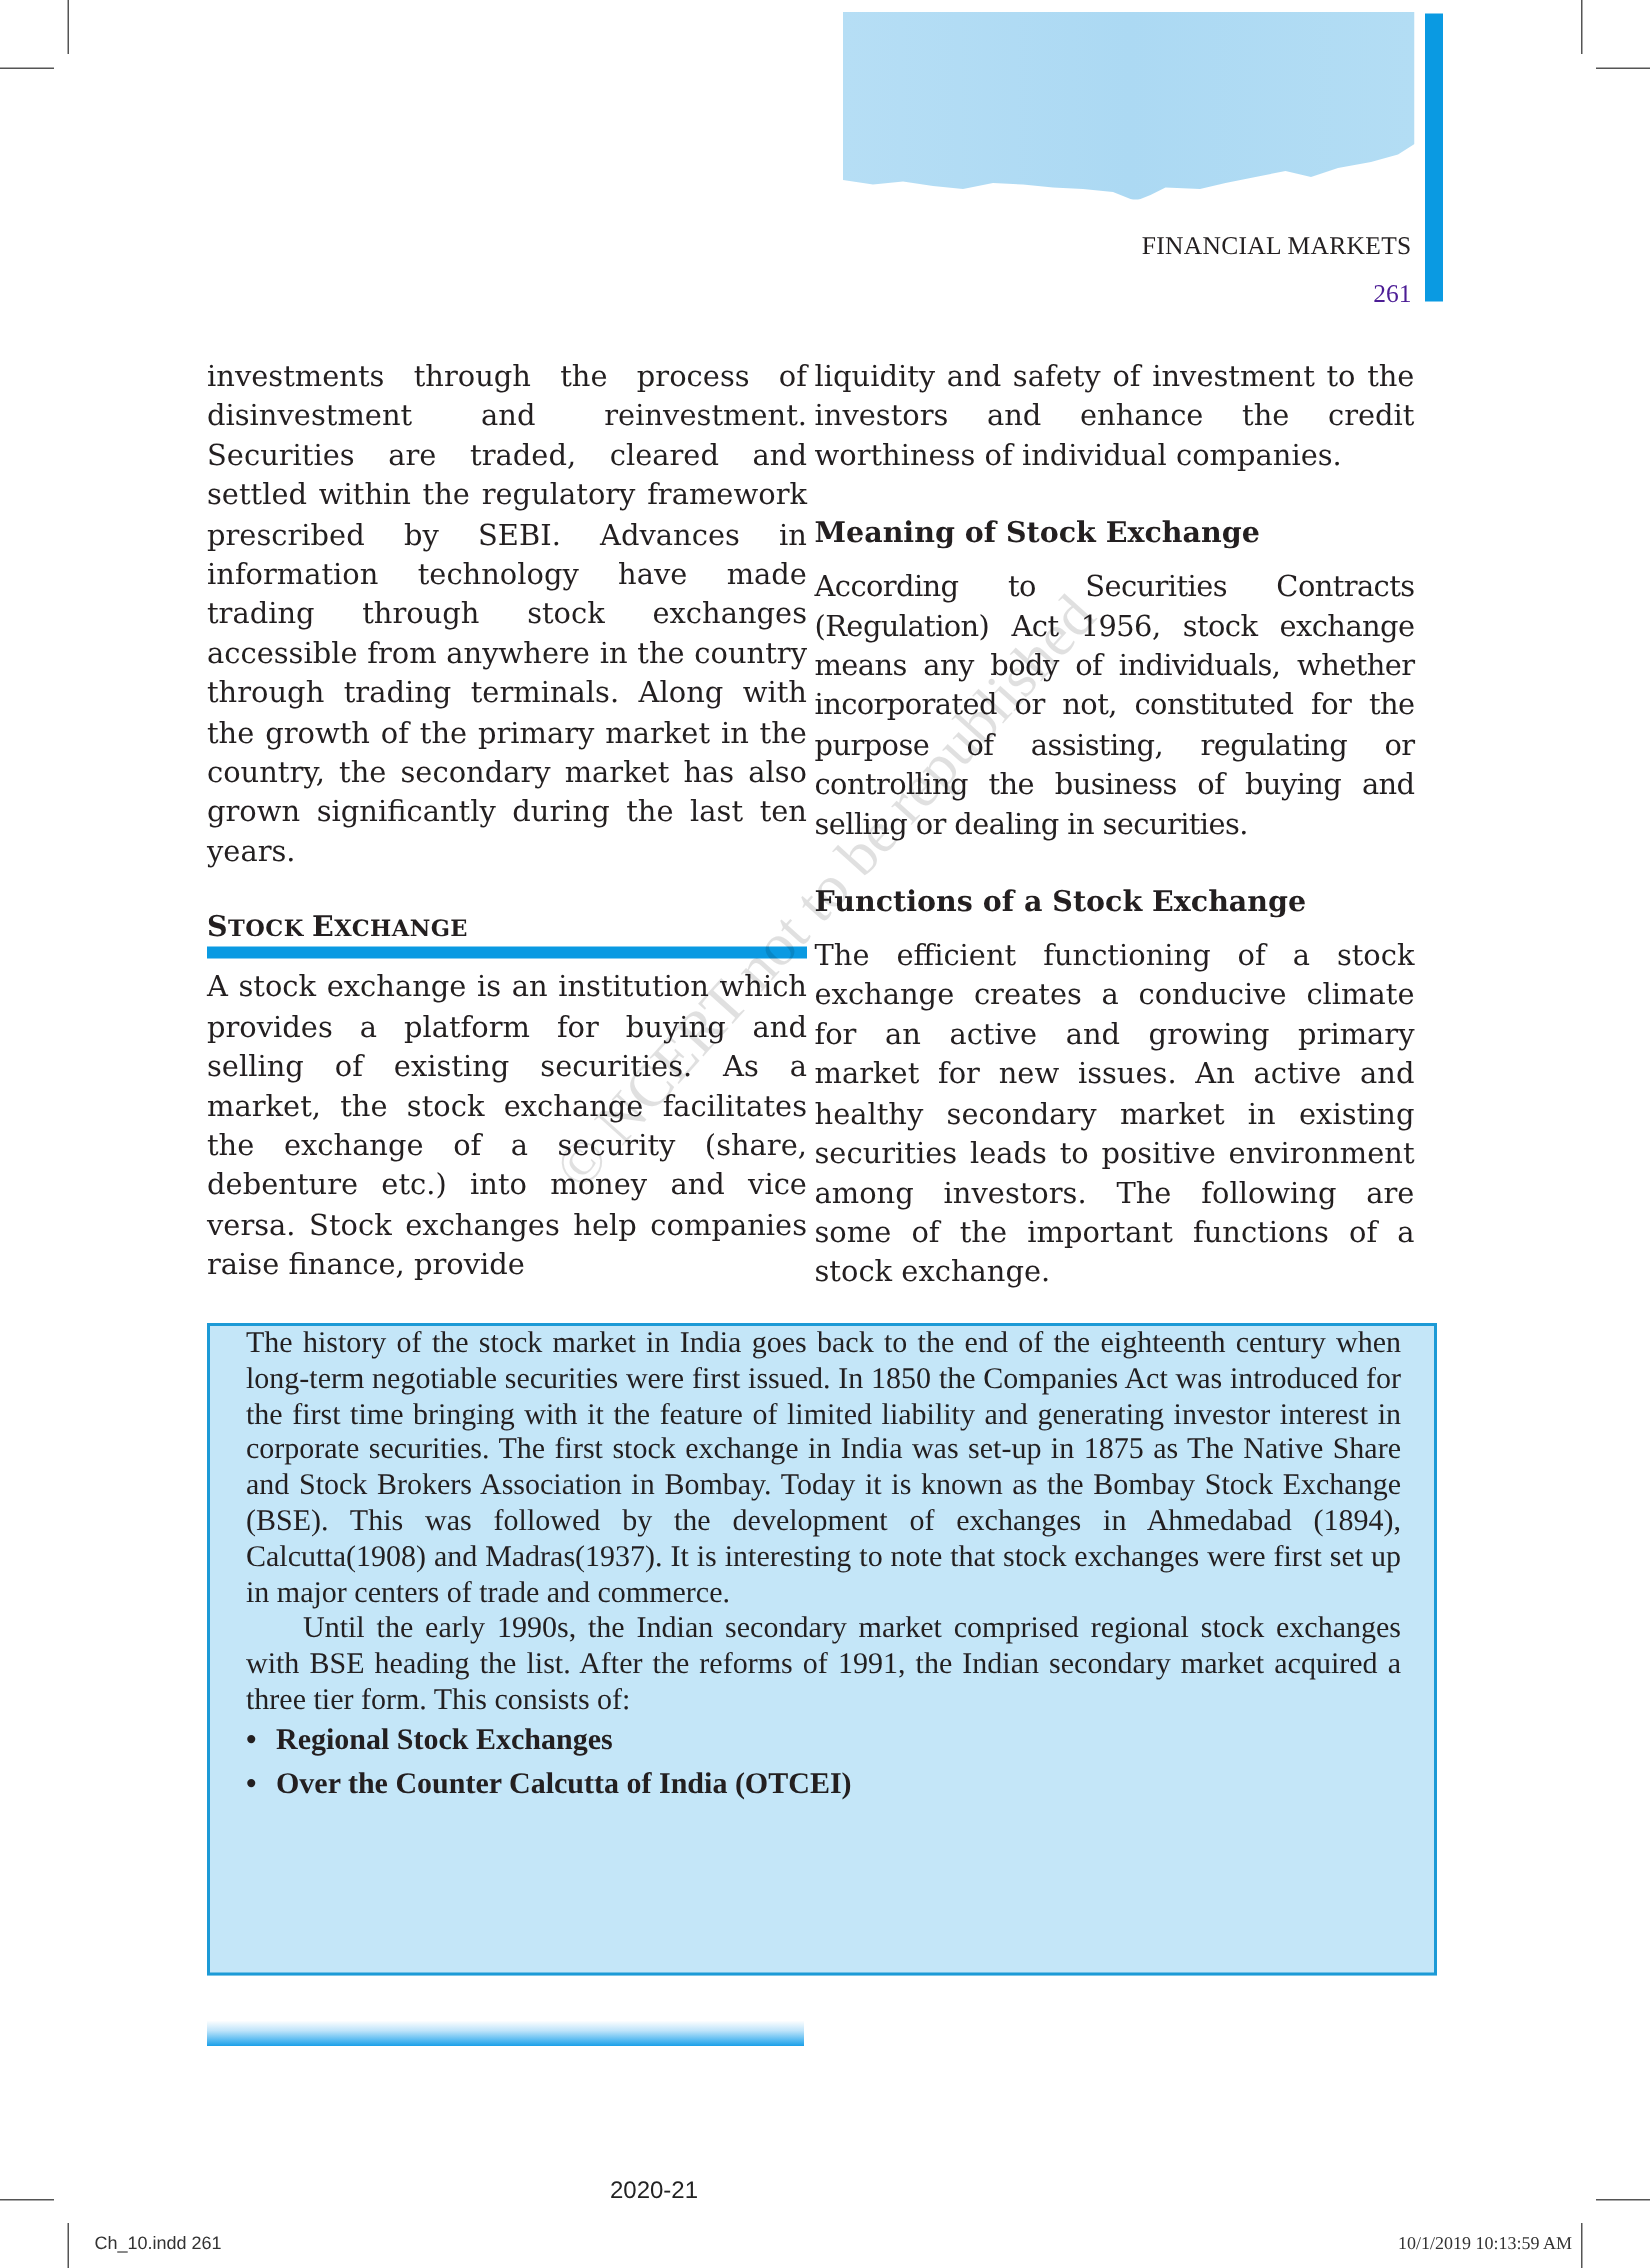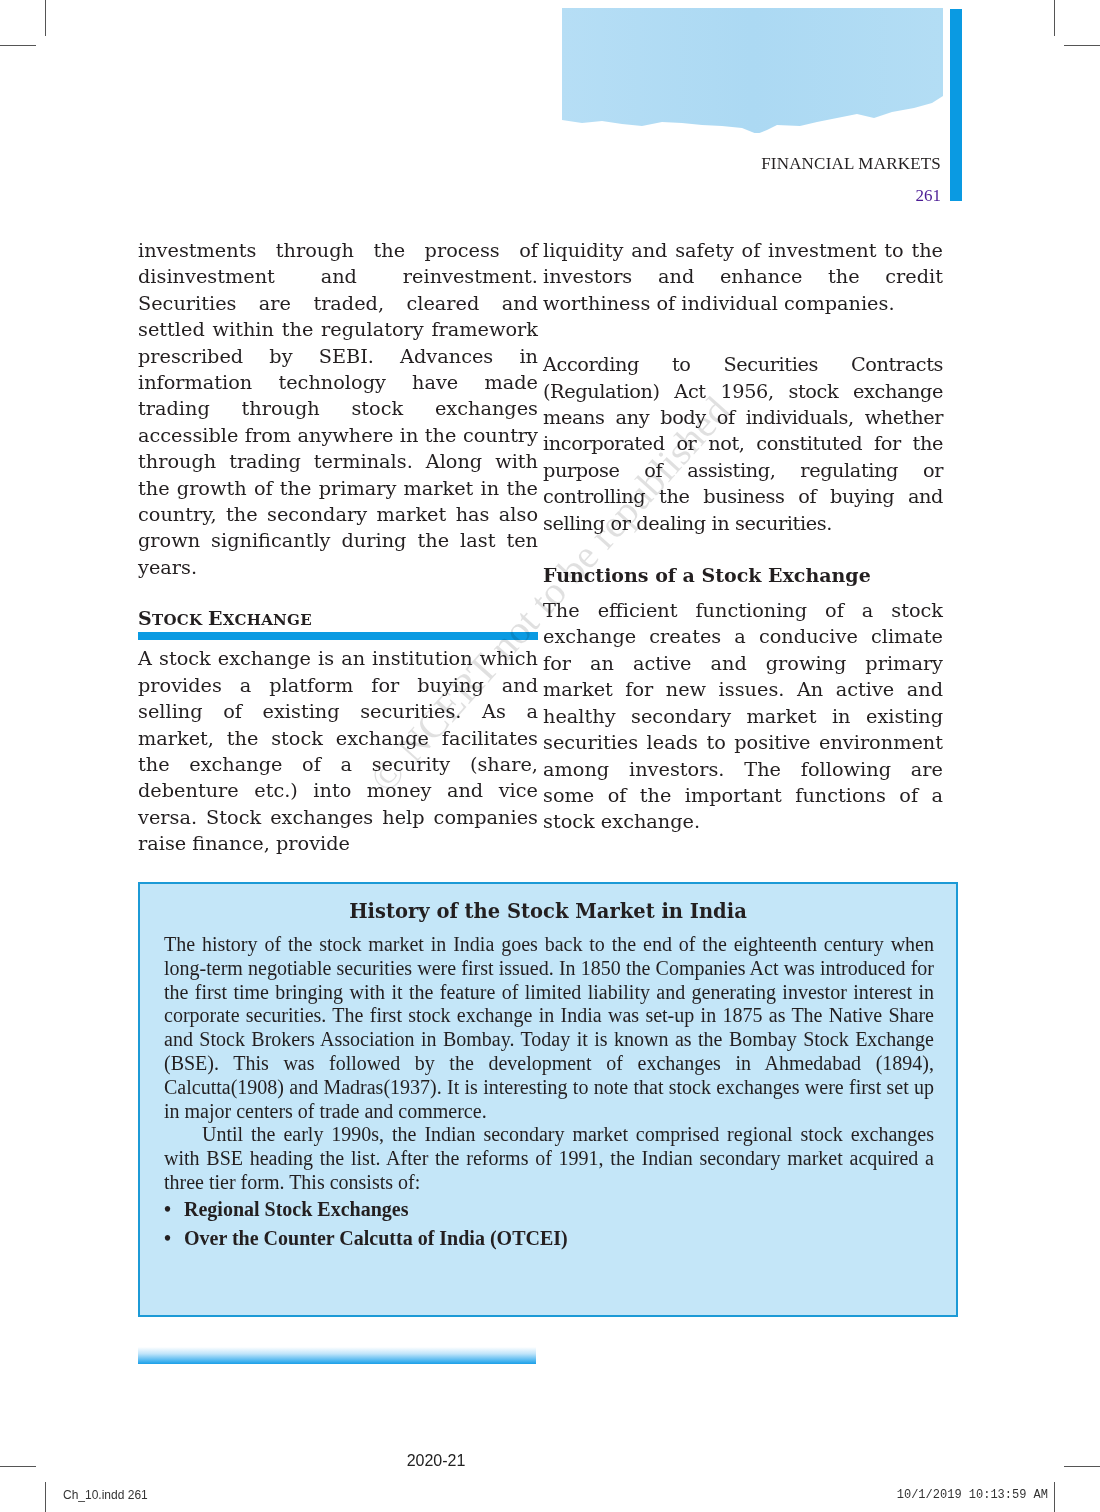--- a/index.html
+++ b/index.html
@@ -42,21 +42,21 @@
                   font-size: 20px; line-height: 29.5px; font-weight: bold; }
   .history-list li::before { content: "\2022"; display: inline-block; width: 20px; }
 
   .bottom-bar { position: absolute; left: 138px; top: 1347px; width: 398px; height: 17px;
                 background: linear-gradient(to bottom, #ffffff 0%, #bfe4fa 40%, #4fb7f0 80%, #1a9fe8 100%); }
 
   .footer-year { position: absolute; left: 0; width: 872px; text-align: center; top: 1452px;
                  font-family: "Liberation Sans", sans-serif; font-size: 16px; color: #222; }
   .slug-left { position: absolute; left: 63px; top: 1488px; font-family: "Liberation Sans", sans-serif;
                font-size: 12px; color: #333; }
-  .slug-right { position: absolute; right: 52px; top: 1488px; font-family: Liberation Mono, monospace;
+  .slug-right { position: absolute; right: 52px; top: 1488px; font-family: Liberation Serif, serif;
                 font-size: 12px; color: #333; }
 
   .watermark { position: absolute; left: 360px; top: 770px; transform: rotate(-48deg);
                transform-origin: left top; font-family: "Liberation Serif", serif; font-size: 40px;
                color: rgba(0,0,0,0.12); white-space: nowrap; pointer-events: none; }
 </style>
 </head>
 <body>
 
 <div class="crop" style="left:45px;top:0;width:1px;height:36px;"></div>
@@ -86,30 +86,30 @@
   <p class="para">investments through the process of disinvestment and reinvestment. Securities are traded, cleared and settled within the regulatory framework prescribed by SEBI. Advances in information technology have made trading through stock exchanges accessible from anywhere in the country through trading terminals. Along with the growth of the primary market in the country, the secondary market has also grown significantly during the last ten years.</p>
   <div style="height:27px;"></div>
   <h3 class="sec-head"><span><span class="cap">S</span>tock <span class="cap">E</span>xchange</span></h3>
   <div class="sec-rule"></div>
   <p class="para">A stock exchange is an institution which provides a platform for buying and selling of existing securities. As a market, the stock exchange facilitates the exchange of a security (share, debenture etc.) into money and vice versa. Stock exchanges help companies raise finance, provide</p>
 </div>
 
 <div class="col col-right">
   <p class="para">liquidity and safety of investment to the investors and enhance the credit worthiness of individual companies.</p>
   <div style="height:25px;"></div>
+  <h4 class="sub-head">Meaning of Stock Exchange</h4>
   <div style="height:10px;"></div>
   <p class="para tight">According to Securities Contracts (Regulation) Act 1956, stock exchange means any body of individuals, whether incorporated or not, constituted for the purpose of assisting, regulating or controlling the business of buying and selling or dealing in securities.</p>
   <div style="height:25px;"></div>
   <h4 class="sub-head">Functions of a Stock Exchange</h4>
   <div style="height:10px;"></div>
   <p class="para">The efficient functioning of a stock exchange creates a conducive climate for an active and growing primary market for new issues. An active and healthy secondary market in existing securities leads to positive environment among investors. The following are some of the important functions of a stock exchange.</p>
 </div>
 
 <div class="history-box">
-  <div class="history-title">History of the Stock Market in India</div>
   <p class="history-body">The history of the stock market in India goes back to the end of the eighteenth century when long-term negotiable securities were first issued. In 1850 the Companies Act was introduced for the first time bringing with it the feature of limited liability and generating investor interest in corporate securities. The first stock exchange in India was set-up in 1875 as The Native Share and Stock Brokers Association in Bombay. Today it is known as the Bombay Stock Exchange (BSE). This was followed by the development of exchanges in Ahmedabad (1894), Calcutta(1908) and Madras(1937). It is interesting to note that stock exchanges were first set up in major centers of trade and commerce.</p>
   <p class="history-body indent">Until the early 1990s, the Indian secondary market comprised regional stock exchanges with BSE heading the list. After the reforms of 1991, the Indian secondary market acquired a three tier form. This consists of:</p>
   <ul class="history-list">
     <li><span>Regional Stock Exchanges</span></li>
     <li><span>Over the Counter Calcutta of India (OTCEI)</span></li>
   </ul>
 </div>
 
 <div class="bottom-bar"></div>
 

